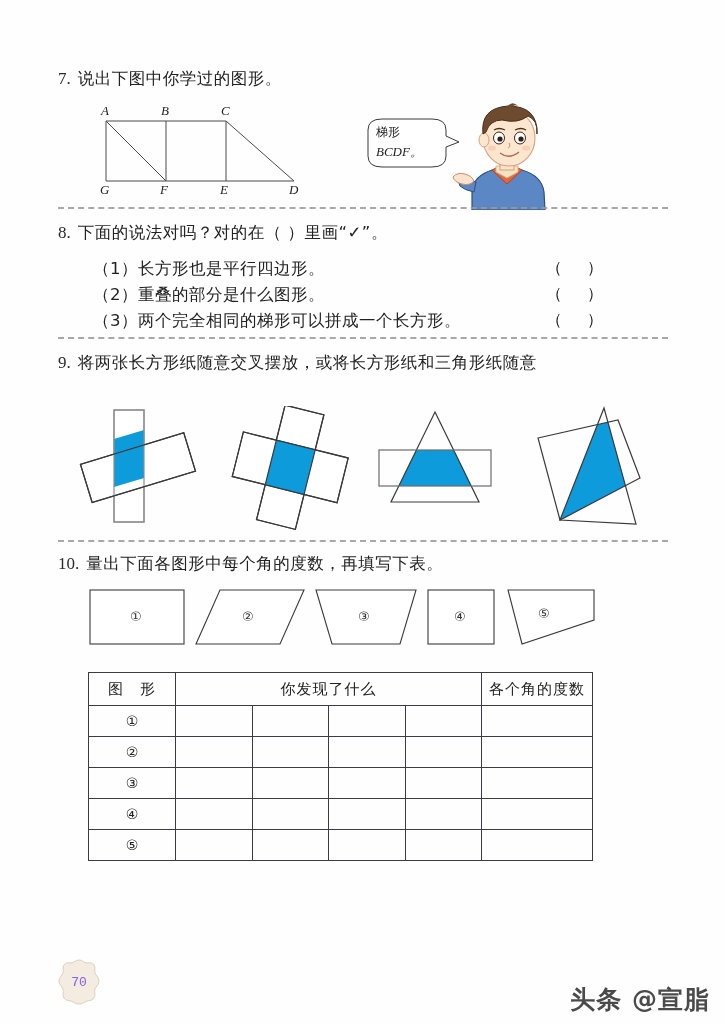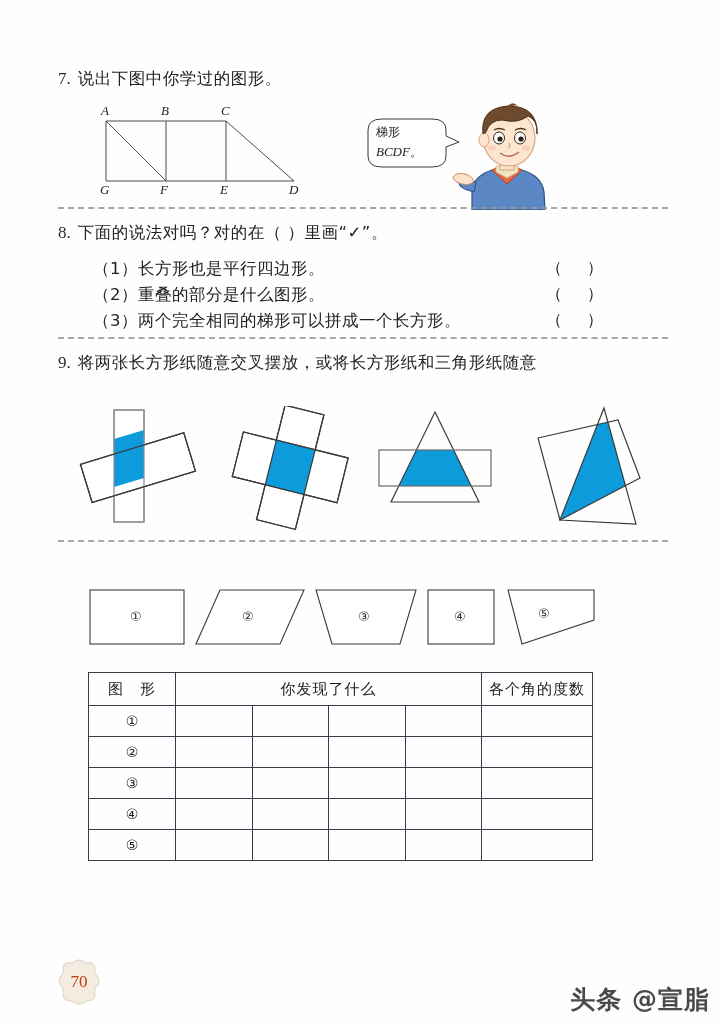--- a/index.html
+++ b/index.html
@@ -131,23 +131,23 @@
 
   
   #page-badge {
     position: absolute; left: 56px; top: 958px;
     width: 46px; height: 48px;
     display: flex; align-items: center; justify-content: center;
   }
   #page-badge svg { position: absolute; inset: 0; }
   #page-badge span {
     position: relative;
-    font-family: Liberation Serif, serif;
-    font-size: 17px;
-    color: #c2410c;
+    font-family: Liberation Mono, monospace;
+    font-size: 13px;
+    color: #8b5cf6;
   }
   #watermark {
     position: absolute; right: 14px; bottom: 8px;
     font-family: "DejaVu Sans", sans-serif;
     font-size: 25px;
     font-weight: bold;
     color: #3b3b3b;
     letter-spacing: 1px;
     opacity: .92;
   }
@@ -320,20 +320,24 @@
         </defs>
         <polygon points="92,4 124,120 48,116" fill="#0d9bdb" clip-path="url(#cl4)"></polygon>
         <polygon points="92,4 124,120 48,116" fill="none" stroke="#3a3a3a" stroke-width="1.2"></polygon>
         <polygon points="26,34 106,16 128,74 48,116" fill="none" stroke="#3a3a3a" stroke-width="1.2"></polygon>
       </svg>
     </div>
   </div>
 
   <div class="sep sep-3"></div>
 
+  <div id="q10" class="qline">
+    <span class="qnum">10.</span>
+    <span class="cn">量出下面各图形中每个角的度数，再填写下表。</span>
+  </div>
 
   <div id="q10-shapes">
     <div class="shape-wrap">
       <svg width="98" height="62" viewBox="0 0 98 62">
         <rect x="2" y="4" width="94" height="54" fill="#ffffff" stroke="#3a3a3a" stroke-width="1.1"></rect>
       </svg>
       <span class="shape-num" style="left:42px;top:23px;">①</span>
     </div>
 
     <div class="shape-wrap">

